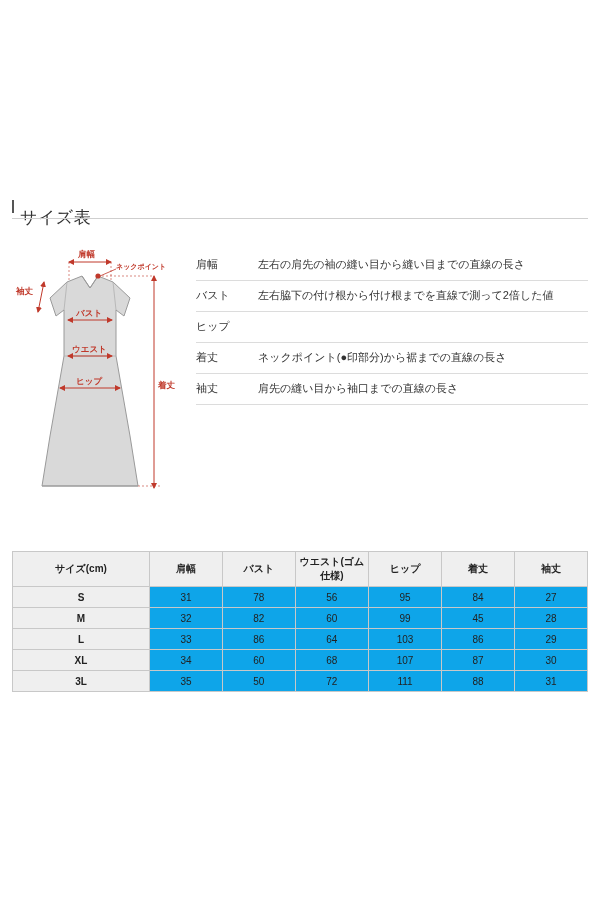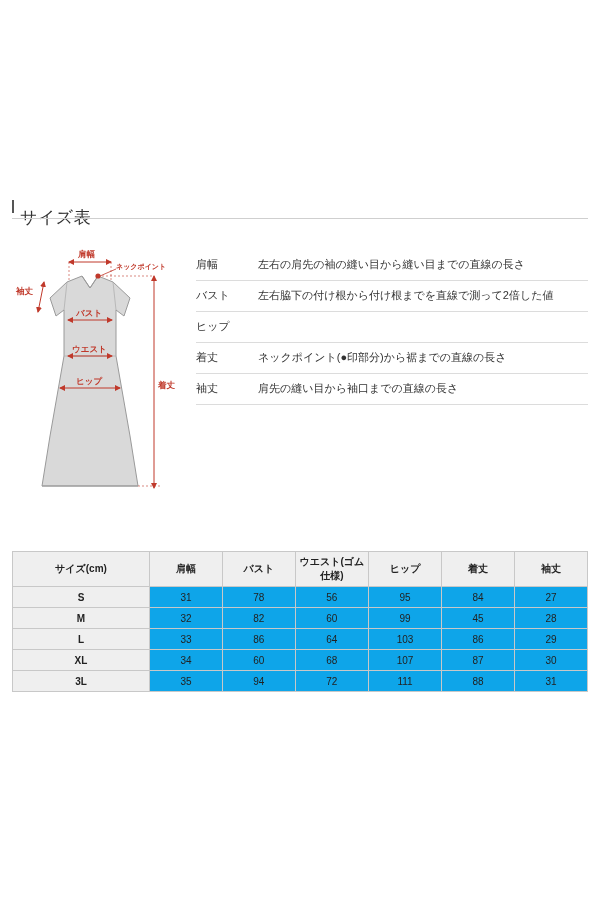--- a/index.html
+++ b/index.html
@@ -284,21 +284,21 @@
         <td>34</td>
         <td>60</td>
         <td>68</td>
         <td>107</td>
         <td>87</td>
         <td>30</td>
       </tr>
       <tr>
         <td class="rowhead">3L</td>
         <td>35</td>
-        <td>94</td>
+        <td>50</td>
         <td>72</td>
         <td>111</td>
         <td>88</td>
         <td>31</td>
       </tr>
     </tbody>
   </table>
 
 </div>
 

